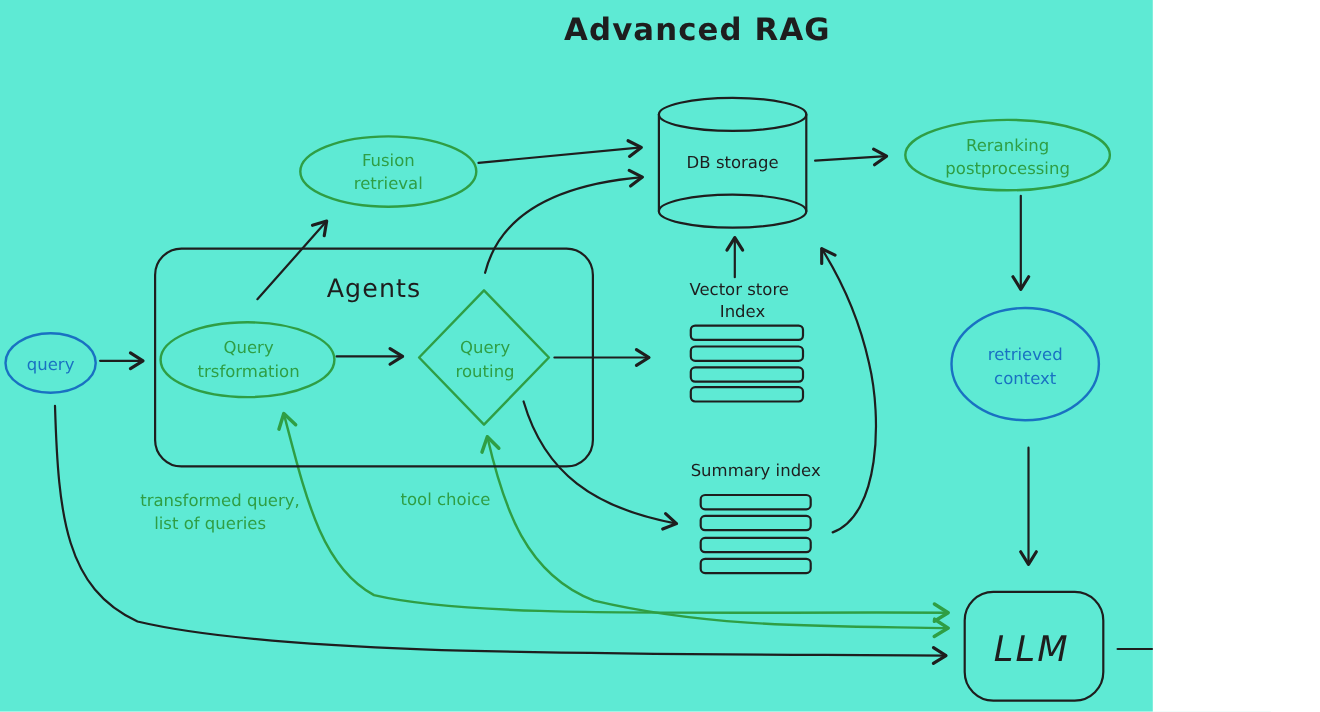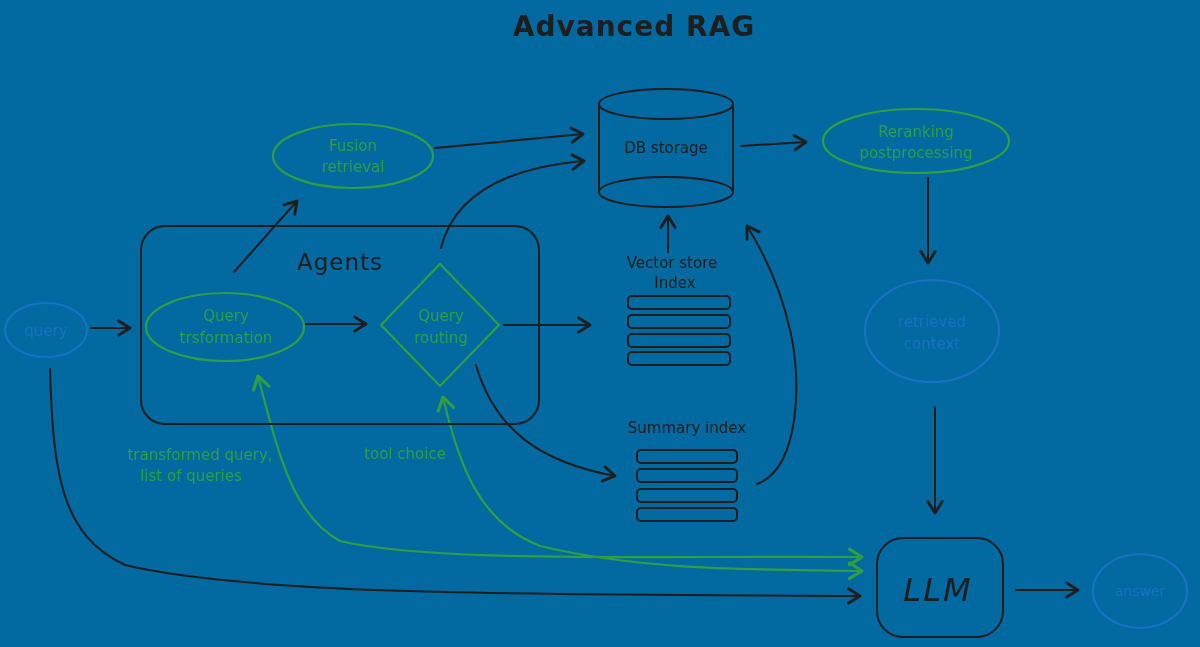--- a/index.html
+++ b/index.html
@@ -1,16 +1,16 @@
 <!DOCTYPE html>
 <html><head>
 <meta charset="utf-8">
 <style>
   html,body{margin:0;padding:0;background:#ffffff;}
-  .stage{width:1200px;height:647px;position:relative;background:#0369a1;overflow:hidden;}
+  .stage{width:1048px;height:647px;position:relative;background:#5eead4;overflow:hidden;}
   svg{display:block;}
   .stroke-ink{stroke:#1e1e1e;fill:none;stroke-width:2;stroke-linecap:round;stroke-linejoin:round;}
   .stroke-green{stroke:#2f9e44;fill:none;stroke-width:2.2;stroke-linecap:round;stroke-linejoin:round;}
   .stroke-blue{stroke:#1971c2;fill:none;stroke-width:2.2;stroke-linecap:round;stroke-linejoin:round;}
   .t{font-family:"DejaVu Sans",sans-serif;fill:#1e1e1e;text-anchor:middle;}
   .t-green{fill:#2f9e44;}
   .t-blue{fill:#1971c2;}
   .title{font-size:28px;font-weight:bold;letter-spacing:1px;}
   .h{font-size:23px;letter-spacing:1px;}
   .llm-label{font-size:32px;font-style:italic;letter-spacing:2px;}

